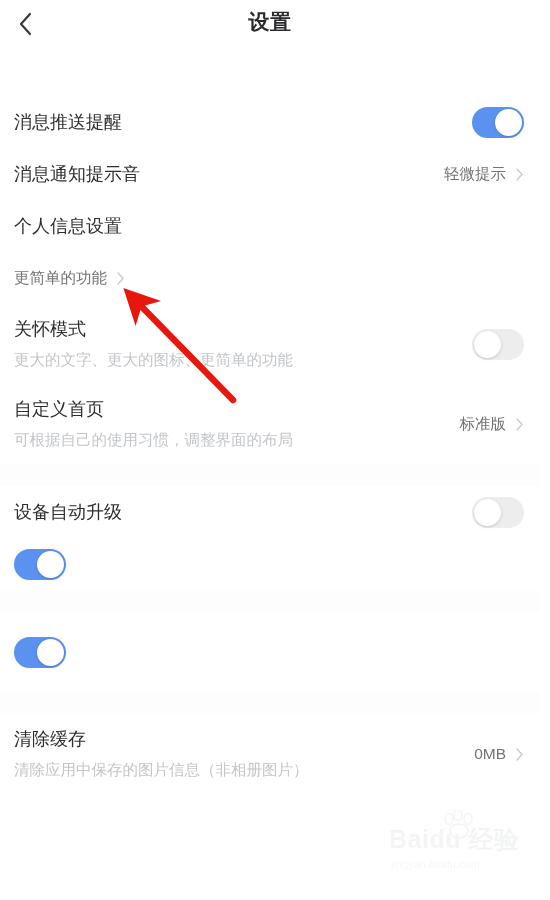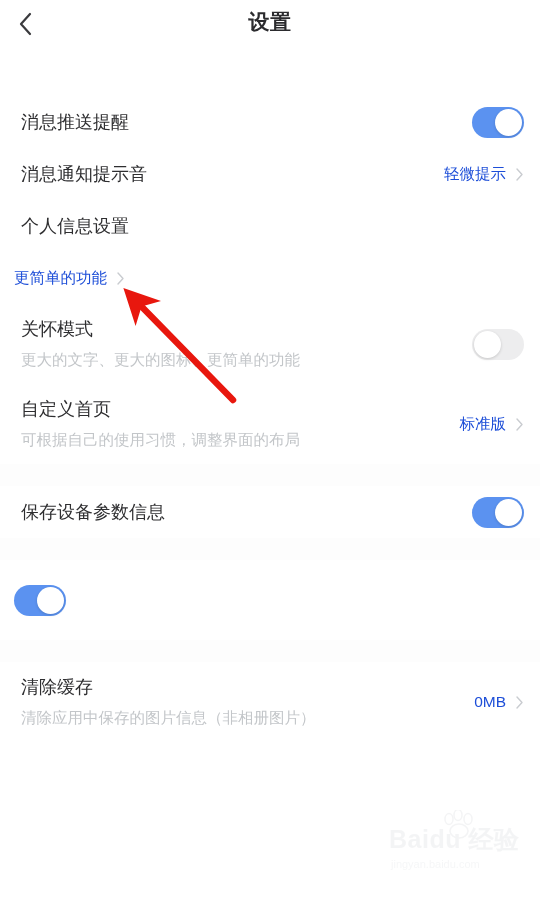--- a/index.html
+++ b/index.html
@@ -65,21 +65,20 @@
     box-sizing: border-box;
   }
   .row.one-line { height: 52px; }
   .row.two-line { height: 80px; }
 
   .row-left {
     display: flex;
     flex-direction: column;
     justify-content: center;
     min-width: 0;
-    margin-left: 7px;
   }
   .row-title {
     font-size: 18px;
     color: #2e2e30;
     line-height: 24px;
     white-space: nowrap;
   }
   .row-subtitle {
     font-size: 15.5px;
     color: #c3c6c9;
@@ -88,21 +87,21 @@
     white-space: nowrap;
   }
 
   .row-right {
     display: flex;
     align-items: center;
     flex: none;
   }
   .row-value {
     font-size: 15.5px;
-    color: #1d4ed8;
+    color: #737373;
     white-space: nowrap;
   }
   .chev {
     margin-left: 9px;
     display: inline-flex;
     align-items: center;
   }
   .chev svg { display: block; }
 
   
@@ -257,25 +256,32 @@
         <span class="chev">
           <svg width="9" height="15" viewBox="0 0 9 15">
               <polyline points="2,2 7,7.5 2,13" fill="none" stroke="#c9ccd0" stroke-width="1.4" stroke-linecap="round" stroke-linejoin="round"></polyline>
             </svg>
         </span>
       </div>
     </div>
 
     <div class="section-gap"></div>
 
-
-    <div class="row one-line">
-      <div class="row-left">
-        <div class="row-title">保存设备参数信息</div>
-      </div>
+    <div class="row one-line">
+      <div class="row-left">
+        <div class="row-title">设备自动升级</div>
+      </div>
+      <div class="row-right">
+        <div class="toggle off">
+          <div class="knob"></div>
+        </div>
+      </div>
+    </div>
+
+    <div class="row one-line">
       <div class="row-right">
         <div class="toggle on">
           <div class="knob"></div>
         </div>
       </div>
     </div>
 
     <div class="section-gap"></div>
 
     <div class="row two-line">

